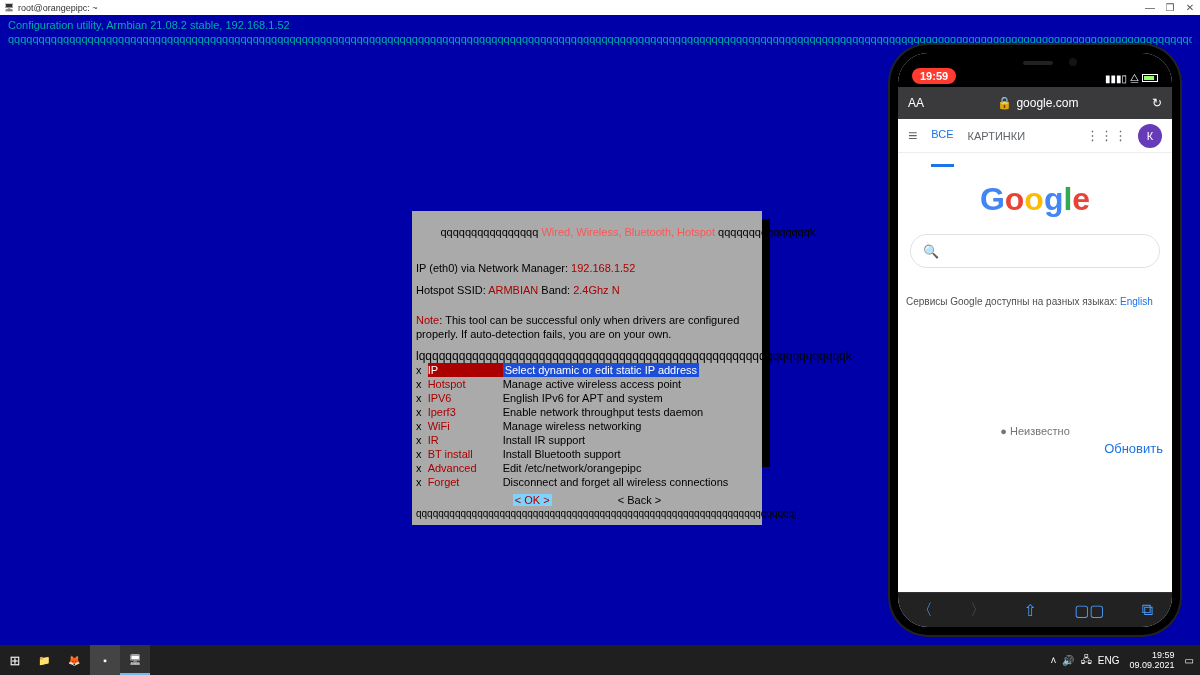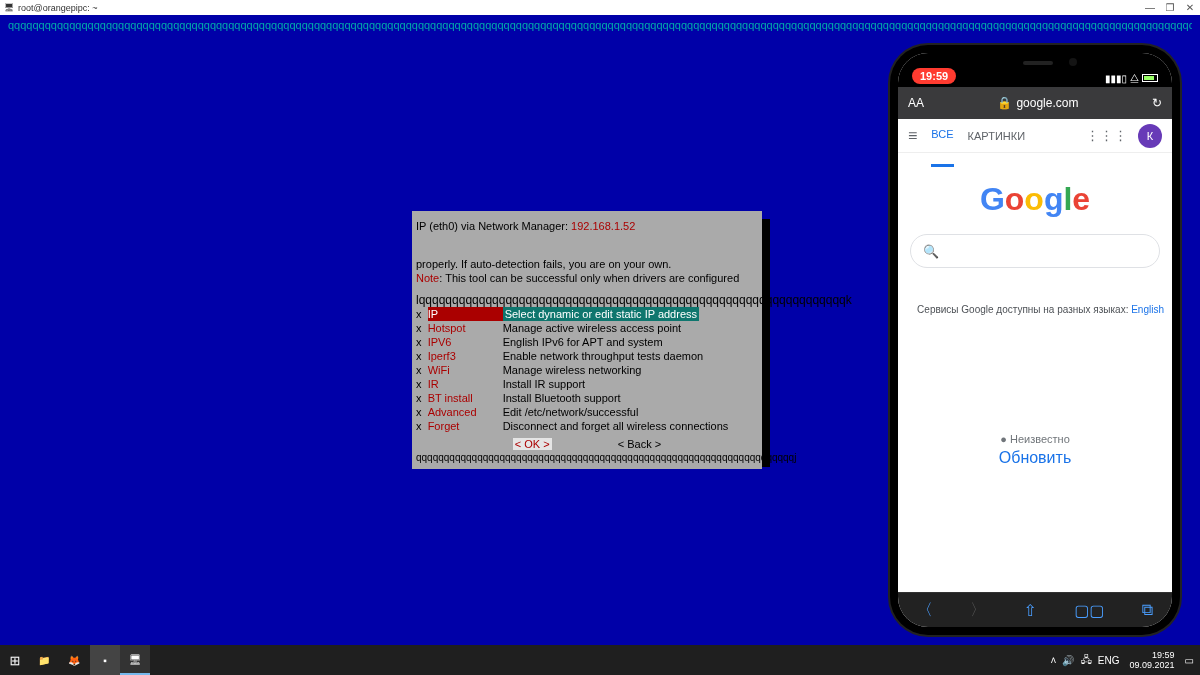--- a/index.html
+++ b/index.html
@@ -14,23 +14,23 @@
 .dialog-shadow{position:absolute;left:8px;top:8px;width:350px;height:248px;background:#000}
 .dialog{position:relative;background:#aaa;color:#000;padding:0 4px 4px 4px;width:350px}
 .dialog-title{text-align:center;color:#ff5555}
 .d-line{white-space:pre}
 .d-red{color:#a00}
 .d-orange{color:#a85500}
 .menu-row{display:flex}
 .menu-label{color:#a00;width:75px;display:inline-block}
 .menu-desc{color:#000}
 .menu-sel .menu-label{background:#a00;color:#fff}
-.menu-sel .menu-desc{background:#0f766e;color:#fff;padding:0 2px}
+.menu-sel .menu-desc{background:#1d4ed8;color:#fff;padding:0 2px}
 .btn-row{text-align:center;margin-top:4px}
-.btn-ok{background:#e5e5e5;color:#a00;padding:0 2px}
+.btn-ok{background:#7dd3fc;color:#a00;padding:0 2px}
 .btn-back{color:#000}
 
 
 .phone{position:absolute;right:20px;top:45px;width:290px;height:590px;background:#000;border-radius:38px;padding:8px;box-shadow:0 0 0 2px #222}
 .phone-screen{background:#fff;width:100%;height:100%;border-radius:30px;overflow:hidden;position:relative;display:flex;flex-direction:column}
 .notch{position:absolute;top:0;left:50%;transform:translateX(-50%);width:120px;height:22px;background:#000;border-radius:0 0 14px 14px;z-index:5}
 .notch-speaker{position:absolute;left:48px;top:8px;width:30px;height:4px;background:#222;border-radius:2px}
 .notch-cam{position:absolute;right:18px;top:5px;width:8px;height:8px;background:#141414;border-radius:50%}
 .status{height:34px;background:#000;color:#fff;display:flex;align-items:flex-end;justify-content:space-between;padding:0 14px 3px}
 .time-pill{background:#ff3b30;color:#fff;font-size:11px;padding:2px 8px;border-radius:10px;font-weight:600}
@@ -41,26 +41,26 @@
 .g-tabs{height:34px;display:flex;align-items:center;padding:0 10px;border-bottom:1px solid #eee;font-size:11px}
 .g-menu{font-size:16px;color:#5f6368;margin-right:14px}
 .g-tab{color:#5f6368;margin-right:14px;padding:24px 0}
 .g-tab.active{color:#1a73e8;border-bottom:3px solid #1a73e8;font-weight:500}
 .g-apps{margin-left:auto;color:#5f6368;font-size:13px;margin-right:10px;letter-spacing:1px}
 .g-avatar{width:24px;height:24px;background:#673ab7;color:#fff;border-radius:50%;display:flex;align-items:center;justify-content:center;font-size:11px}
 .g-logo-wrap{text-align:center;padding:28px 0 16px}
 .g-logo{font-size:32px;font-weight:700}
 .gb{color:#4285f4}.gr{color:#ea4335}.gy{color:#fbbc05}.gg{color:#34a853}
 .g-search{margin:0 12px;height:34px;border:1px solid #dfe1e5;border-radius:20px;display:flex;align-items:center;padding:0 12px;color:#9aa0a6;font-size:13px}
-.g-services{font-size:10px;text-align:right;color:#4d5156;margin-top:36px;padding:0 8px}
+.g-services{font-size:10px;text-align:left;color:#4d5156;margin-top:28px;padding:0 8px}
 .g-services a{color:#1a73e8;text-decoration:none}
 .g-footer{margin-top:110px}
 .g-country{background:#f2f2f2;padding:10px 12px;font-size:12px;color:#70757a;border-top:1px solid #dadce0;border-bottom:1px solid #dadce0}
 .g-unknown{text-align:center;font-size:11px;color:#70757a;padding:8px 0 2px}
-.g-update{text-align:center;font-size:16px;color:#1a73e8;padding:2px 9px 8px}
+.g-update{text-align:right;font-size:13px;color:#1a73e8;padding:2px 9px 8px}
 .safari-bar{height:35px;background:#222;display:flex;align-items:center;justify-content:space-around;color:#4a9eff;font-size:16px;border-top:1px solid #333}
 .sb-item.disabled{color:#555}
 
 
 .taskbar{position:absolute;bottom:0;left:0;right:0;height:30px;background:#1f1f1f;display:flex;align-items:center;color:#fff;font-size:10px}
 .tb-item{width:30px;height:30px;display:flex;align-items:center;justify-content:center}
 .tb-start{font-size:13px}
 .tb-active{border-bottom:2px solid #76b9ed;background:#333}
 .tb-tray{margin-left:auto;display:flex;align-items:center;gap:6px;padding-right:6px}
 .tb-clock{text-align:right;font-size:9px;line-height:10px;padding:0 4px}
@@ -72,43 +72,48 @@
   <span class="titlebar-icon">🖥</span>
   <span>root@orangepipc: ~</span>
   <div class="titlebar-controls">
     <div class="tb-btn">—</div>
     <div class="tb-btn">❐</div>
     <div class="tb-btn">✕</div>
   </div>
 </div>
 
 <div class="terminal">
+  <div class="term-header">Configuration utility, Armbian 21.08.2 stable, 192.168.1.52</div>
   <div class="term-header" style="overflow:hidden;white-space:nowrap">qqqqqqqqqqqqqqqqqqqqqqqqqqqqqqqqqqqqqqqqqqqqqqqqqqqqqqqqqqqqqqqqqqqqqqqqqqqqqqqqqqqqqqqqqqqqqqqqqqqqqqqqqqqqqqqqqqqqqqqqqqqqqqqqqqqqqqqqqqqqqqqqqqqqqqqqqqqqqqqqqqqqqqqqqqqqqqqqqqqqqqqqqqqqqqqqqqqqqqqqqqqqqqqqqqqqqqqqqqqqqqqqqqqqqqqq</div>
 
   <div class="dialog-wrap">
     <div class="dialog-shadow"></div>
     <div class="dialog">
+      <div class="d-line" style="text-align:center">
+        <span>qqqqqqqqqqqqqqqq </span><span class="dialog-title">Wired, Wireless, Bluetooth, Hotspot</span><span> qqqqqqqqqqqqqqqk</span>
+      </div>
       <div style="height:8px"></div>
       <div class="d-line"><span>IP (eth0) via Network Manager: </span><span class="d-red">192.168.1.52</span></div>
       <div style="height:8px"></div>
+      <div class="d-line"><span>Hotspot SSID: </span><span class="d-red">ARMBIAN</span><span> Band: </span><span class="d-red">2.4Ghz N</span></div>
       <div style="height:8px"></div>
       <div style="height:8px"></div>
+      <div class="d-line"><span class="d-red">Note</span><span>: This tool can be successful only when drivers are configured</span></div>
       <div class="d-line">properly. If auto-detection fails, you are on your own.</div>
-      <div class="d-line"><span class="d-red">Note</span><span>: This tool can be successful only when drivers are configured</span></div>
       <div style="height:8px"></div>
       <div class="d-line" style="font-size:12px">lqqqqqqqqqqqqqqqqqqqqqqqqqqqqqqqqqqqqqqqqqqqqqqqqqqqqqqqqqqqqqqqqk</div>
       <div id="menu-items">
           <div class="d-line menu-row menu-sel">x  <span class="menu-label">IP</span>  <span class="menu-desc">Select dynamic or edit static IP address</span></div>
           <div class="d-line menu-row">x  <span class="menu-label">Hotspot</span>  <span class="menu-desc">Manage active wireless access point</span></div>
           <div class="d-line menu-row">x  <span class="menu-label">IPV6</span>  <span class="menu-desc">English IPv6 for APT and system</span></div>
           <div class="d-line menu-row">x  <span class="menu-label">Iperf3</span>  <span class="menu-desc">Enable network throughput tests daemon</span></div>
           <div class="d-line menu-row">x  <span class="menu-label">WiFi</span>  <span class="menu-desc">Manage wireless networking</span></div>
           <div class="d-line menu-row">x  <span class="menu-label">IR</span>  <span class="menu-desc">Install IR support</span></div>
           <div class="d-line menu-row">x  <span class="menu-label">BT install</span>  <span class="menu-desc">Install Bluetooth support</span></div>
-          <div class="d-line menu-row">x  <span class="menu-label">Advanced</span>  <span class="menu-desc">Edit /etc/network/successful</span></div>
+          <div class="d-line menu-row">x  <span class="menu-label">Advanced</span>  <span class="menu-desc">Edit /etc/network/orangepipc</span></div>
           <div class="d-line menu-row">x  <span class="menu-label">Forget</span>  <span class="menu-desc">Disconnect and forget all wireless connections</span></div>
         </div>
       <div class="btn-row">
         <span class="btn-ok">&lt;  OK  &gt;</span>
         <span style="display:inline-block;width:60px"></span>
         <span class="btn-back">&lt; Back &gt;</span>
       </div>
       <div class="d-line" style="font-size:10px">qqqqqqqqqqqqqqqqqqqqqqqqqqqqqqqqqqqqqqqqqqqqqqqqqqqqqqqqqqqqqqqqqqqqj</div>
     </div>
   </div>

